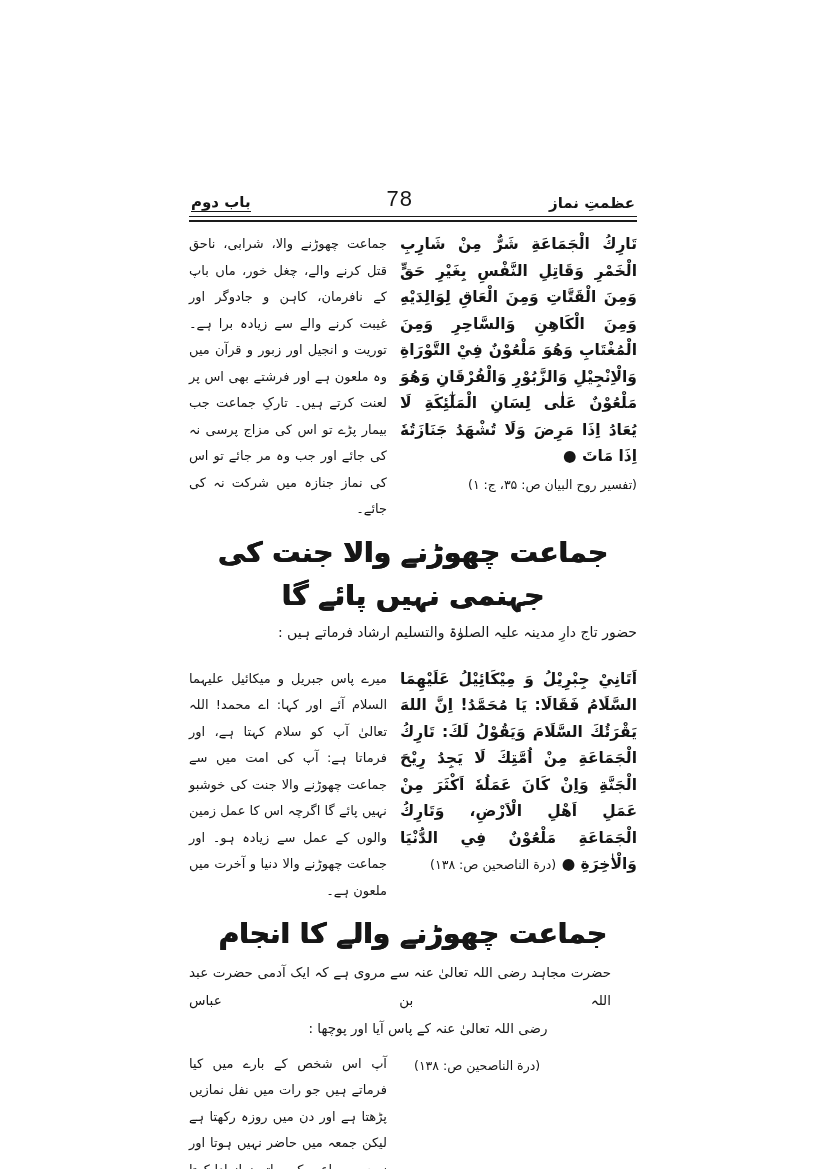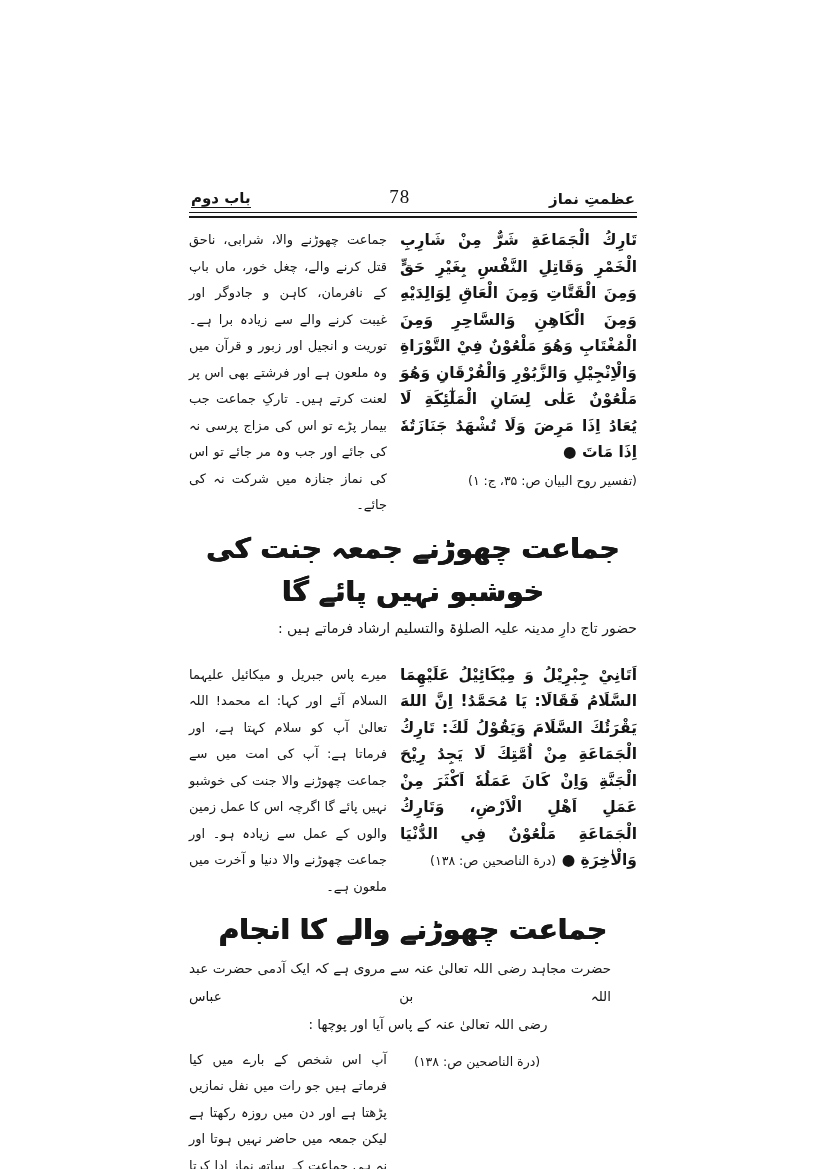--- a/index.html
+++ b/index.html
@@ -8,21 +8,21 @@
     background:#ffffff; overflow:hidden;
     font-family:"DejaVu Sans", sans-serif; color:#161616;
   }
   .content { position:absolute; left:189px; top:186px; width:448px; direction:rtl; }
 
   
   .header-row {
     display:flex; justify-content:space-between; align-items:flex-end;
     font-size:15px; font-weight:bold; padding:0 2px 4px 2px;
   }
-  .page-num { font-family:Liberation Serif, serif; font-weight:normal; font-size:19px; letter-spacing:1px; }
+  .page-num { font-family:Liberation Sans, sans-serif; font-weight:normal; font-size:22px; letter-spacing:1px; }
   .chapter { border-bottom:1.5px solid #161616; padding-bottom:0; }
   .rule-double { height:3px; border-top:1px solid #1a1a1a; border-bottom:2px solid #1a1a1a; }
 
   
   .two-col { display:flex; gap:13px; margin-top:9px; align-items:flex-start; }
   .col-ar {
     width:237px; font-weight:bold; font-size:15.5px; line-height:26.5px;
     text-align:justify;
   }
   .col-ur {
@@ -64,21 +64,21 @@
     <div class="rule-double"></div>
 
     <div class="two-col sec1">
       <div class="col-ar">
         <span>تَارِكُ الْجَمَاعَةِ شَرٌّ مِنْ شَارِبِ الْخَمْرِ وَقَاتِلِ النَّفْسِ بِغَيْرِ حَقٍّ وَمِنَ الْقَتَّاتِ وَمِنَ الْعَاقِ لِوَالِدَيْهِ وَمِنَ الْكَاهِنِ وَالسَّاحِرِ وَمِنَ الْمُغْتَابِ وَهُوَ مَلْعُوْنٌ فِيْ التَّوْرَاةِ وَالْاِنْجِيْلِ وَالزَّبُوْرِ وَالْفُرْقَانِ وَهُوَ مَلْعُوْنٌ عَلٰى لِسَانِ الْمَلٰٓئِكَةِ لَا يُعَادُ اِذَا مَرِضَ وَلَا تُشْهَدُ جَنَازَتُهٗ اِذَا مَاتَ ●</span>
         <span class="cite cite-line cite-center">(تفسیر روح البیان ص: ۳۵، ج: ۱)</span>
       </div>
       <div class="col-ur">جماعت چھوڑنے والا، شرابی، ناحق قتل کرنے والے، چغل خور، ماں باپ کے نافرمان، کاہن و جادوگر اور غیبت کرنے والے سے زیادہ برا ہے۔ توریت و انجیل اور زبور و قرآن میں وہ ملعون ہے اور فرشتے بھی اس پر لعنت کرتے ہیں۔ تارکِ جماعت جب بیمار پڑے تو اس کی مزاج پرسی نہ کی جائے اور جب وہ مر جائے تو اس کی نماز جنازہ میں شرکت نہ کی جائے۔</div>
     </div>
 
-    <div class="heading">جماعت چھوڑنے جمعہ جنت کی خوشبو نہیں پائے گا</div>
+    <div class="heading">جماعت چھوڑنے والا جنت کی جہنمی نہیں پائے گا</div>
     <div class="subheading">حضور تاج دارِ مدینہ علیہ الصلوٰۃ والتسلیم ارشاد فرماتے ہیں :</div>
 
     <div class="two-col sec2">
       <div class="col-ar">
         <span>اَتَانِيْ جِبْرِيْلُ وَ مِيْكَائِيْلُ عَلَيْهِمَا السَّلَامُ فَقَالَا: يَا مُحَمَّدُ! اِنَّ اللهَ يَقْرَئُكَ السَّلَامَ وَيَقُوْلُ لَكَ: تَارِكُ الْجَمَاعَةِ مِنْ اُمَّتِكَ لَا يَجِدُ رِيْحَ الْجَنَّةِ وَاِنْ كَانَ عَمَلُهٗ اَكْثَرَ مِنْ عَمَلِ اَهْلِ الْاَرْضِ، وَتَارِكُ الْجَمَاعَةِ مَلْعُوْنٌ فِي الدُّنْيَا وَالْاٰخِرَةِ ●</span>
         <span class="cite">(درة الناصحین ص: ۱۳۸)</span>
       </div>
       <div class="col-ur">میرے پاس جبریل و میکائیل علیہما السلام آئے اور کہا: اے محمد! اللہ تعالیٰ آپ کو سلام کہتا ہے، اور فرماتا ہے: آپ کی امت میں سے جماعت چھوڑنے والا جنت کی خوشبو نہیں پائے گا اگرچہ اس کا عمل زمین والوں کے عمل سے زیادہ ہو۔ اور جماعت چھوڑنے والا دنیا و آخرت میں ملعون ہے۔</div>
     </div>
 

